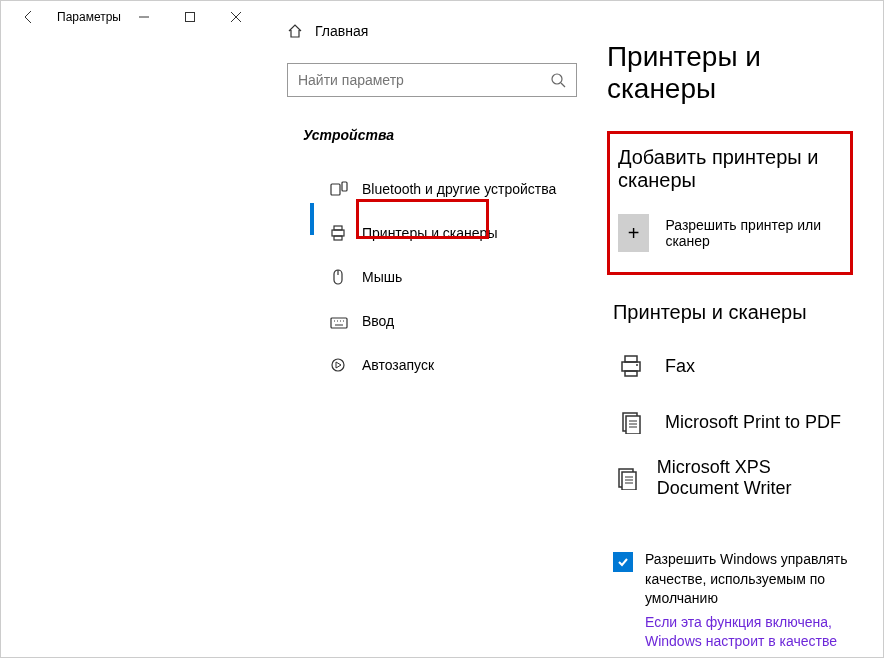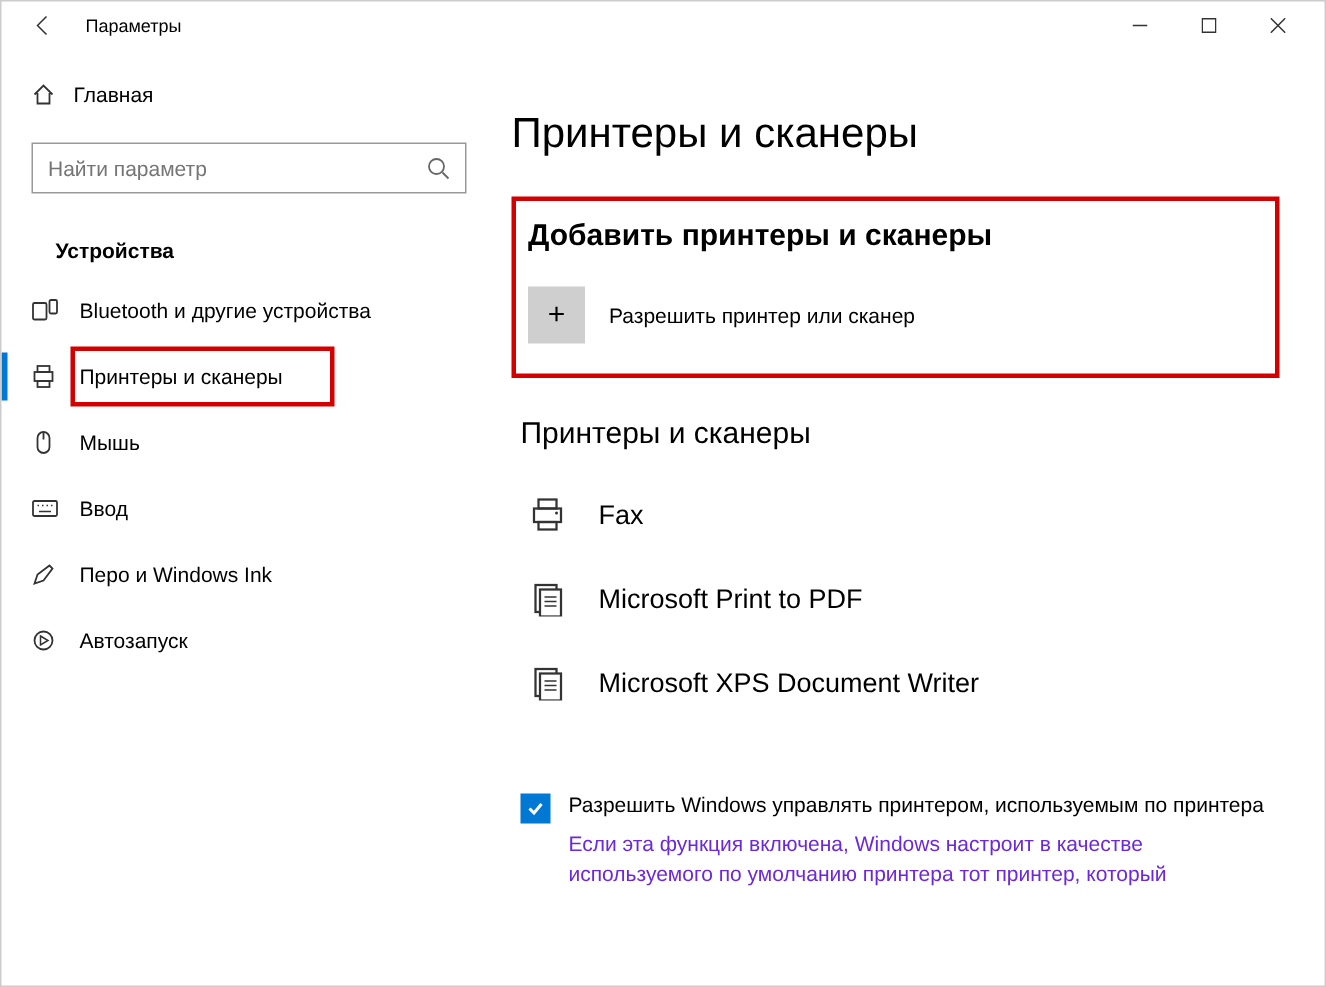--- a/index.html
+++ b/index.html
@@ -13,21 +13,21 @@
       width: 884px;
       height: 658px;
       overflow: hidden;
       position: relative;
     }
     .window {
       width: 100%;
       height: 100%;
       border: 1px solid #ccc;
       display: flex;
-      flex-direction: column;
+      flex-direction: row;
     }
     .titlebar {
       height: 32px;
       display: flex;
       align-items: center;
       padding: 0 8px;
     }
     .back-btn {
       width: 40px;
       display: flex;
@@ -88,29 +88,31 @@
       border: none;
       outline: none;
       font-size: 14px;
       width: 80%;
       color: #666;
     }
     .section-header {
       padding: 18px 20px 10px 36px;
       font-size: 14px;
       font-weight: 600;
+      font-style: italic;
     }
     .nav-item {
       display: flex;
-      align-items: center;
+      align-items: flex-end;
       height: 44px;
       padding: 0 20px;
       cursor: pointer;
       font-size: 14px;
       position: relative;
+      margin-left: 43px;
     }
     .nav-item.active::before {
       content: "";
       position: absolute;
       left: 0;
       top: 6px;
       bottom: 6px;
       width: 4px;
       background: #0078d4;
     }
@@ -141,21 +143,21 @@
       font-weight: 400;
       margin-bottom: 26px;
     }
     .red-frame-main {
       border: 3px solid #d40000;
       padding: 12px 16px 20px 8px;
       margin-bottom: 26px;
     }
     .section-title {
       font-size: 20px;
-      font-weight: 700;
+      font-weight: 400;
     }
     .add-row {
       display: flex;
       align-items: center;
       margin-top: 22px;
       cursor: pointer;
     }
     .add-btn {
       width: 38px;
       height: 38px;
@@ -317,28 +319,20 @@
               <line x1="4" y1="4" x2="5" y2="4" stroke="#333"></line>
               <line x1="7" y1="4" x2="8" y2="4" stroke="#333"></line>
               <line x1="10" y1="4" x2="11" y2="4" stroke="#333"></line>
               <line x1="13" y1="4" x2="14" y2="4" stroke="#333"></line>
               <line x1="5" y1="8" x2="13" y2="8" stroke="#333"></line>
             </svg>
         </span>
         <span>Ввод</span>
       </div>
 
-      <div class="nav-item">
-        <span class="icon-wrap">
-          <svg width="16" height="16" viewBox="0 0 16 16">
-              <path d="M2 14 L4 8 L12 2 L14 4 L8 12 Z" stroke="#333" stroke-width="1.2" fill="none"></path>
-            </svg>
-        </span>
-        <span>Перо и Windows Ink</span>
-      </div>
 
       <div class="nav-item">
         <span class="icon-wrap">
           <svg width="16" height="16" viewBox="0 0 16 16">
               <circle cx="8" cy="8" r="6" stroke="#333" stroke-width="1.2" fill="none"></circle>
               <path d="M6 5 L11 8 L6 11 Z" stroke="#333" stroke-width="1" fill="none"></path>
             </svg>
         </span>
         <span>Автозапуск</span>
       </div>
@@ -395,18 +389,18 @@
         </span>
         <span class="printer-label">Microsoft XPS Document Writer</span>
       </div>
 
       <div class="checkbox-row">
         <div class="checkbox">
           <svg width="14" height="14" viewBox="0 0 14 14">
               <path d="M3 7 L6 10 L11 4" stroke="#fff" stroke-width="2" fill="none"></path>
             </svg>
         </div>
-        <div class="checkbox-label">Разрешить Windows управлять принтером, используемым по принтера</div>
+        <div class="checkbox-label">Разрешить Windows управлять качестве, используемым по умолчанию</div>
       </div>
       <div class="help-text">Если эта функция включена, Windows настроит в качестве используемого по умолчанию принтера тот принтер, который</div>
     </div>
   </div>
 </div>
 
 </body></html>

